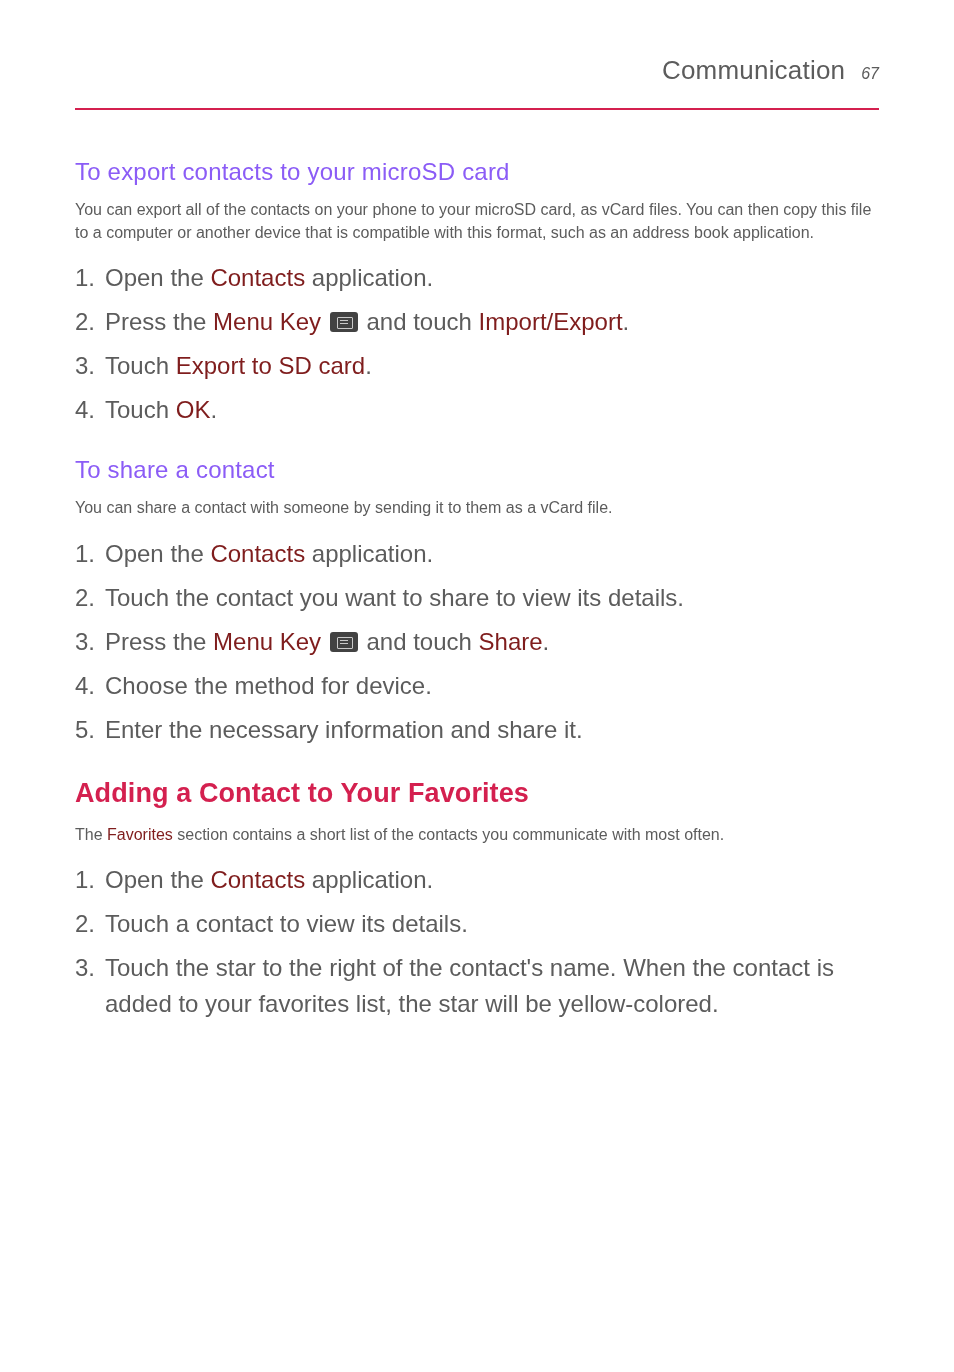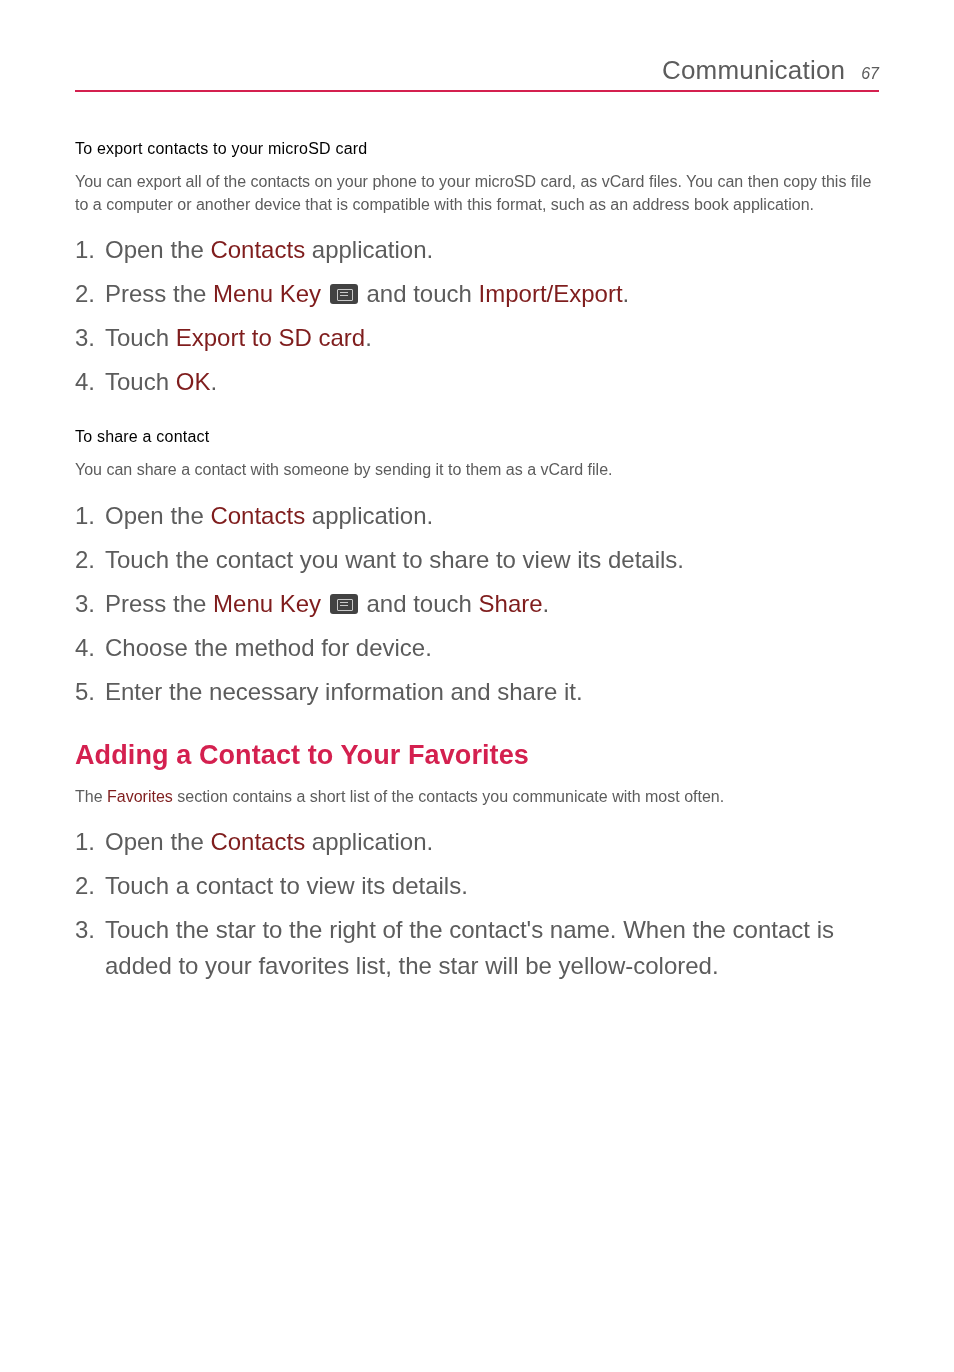--- a/index.html
+++ b/index.html
@@ -13,39 +13,39 @@
     position: relative;
   }
   .page {
     padding: 55px 75px 60px 75px;
   }
   .header {
     display: flex;
     justify-content: flex-end;
     align-items: baseline;
     border-bottom: 2px solid #d4204f;
-    padding-bottom: 4px;
+    padding-bottom: 22px;
     margin-bottom: 48px;
   }
   .header-title {
     font-size: 26px;
     color: #5c5c5c;
     font-weight: 400;
     letter-spacing: 0.2px;
   }
   .page-number {
     font-size: 16px;
     color: #5c5c5c;
     margin-left: 16px;
     font-weight: 400;
     font-style: italic;
   }
   .h3 {
-    color: #000000;
-    font-size: 16px;
+    color: #8b5cf6;
+    font-size: 24px;
     font-weight: 500;
     margin-bottom: 12px;
     letter-spacing: 0.2px;
   }
   .h2 {
     color: #d4204f;
     font-size: 27px;
     font-weight: 600;
     margin-top: 30px;
     margin-bottom: 14px;

